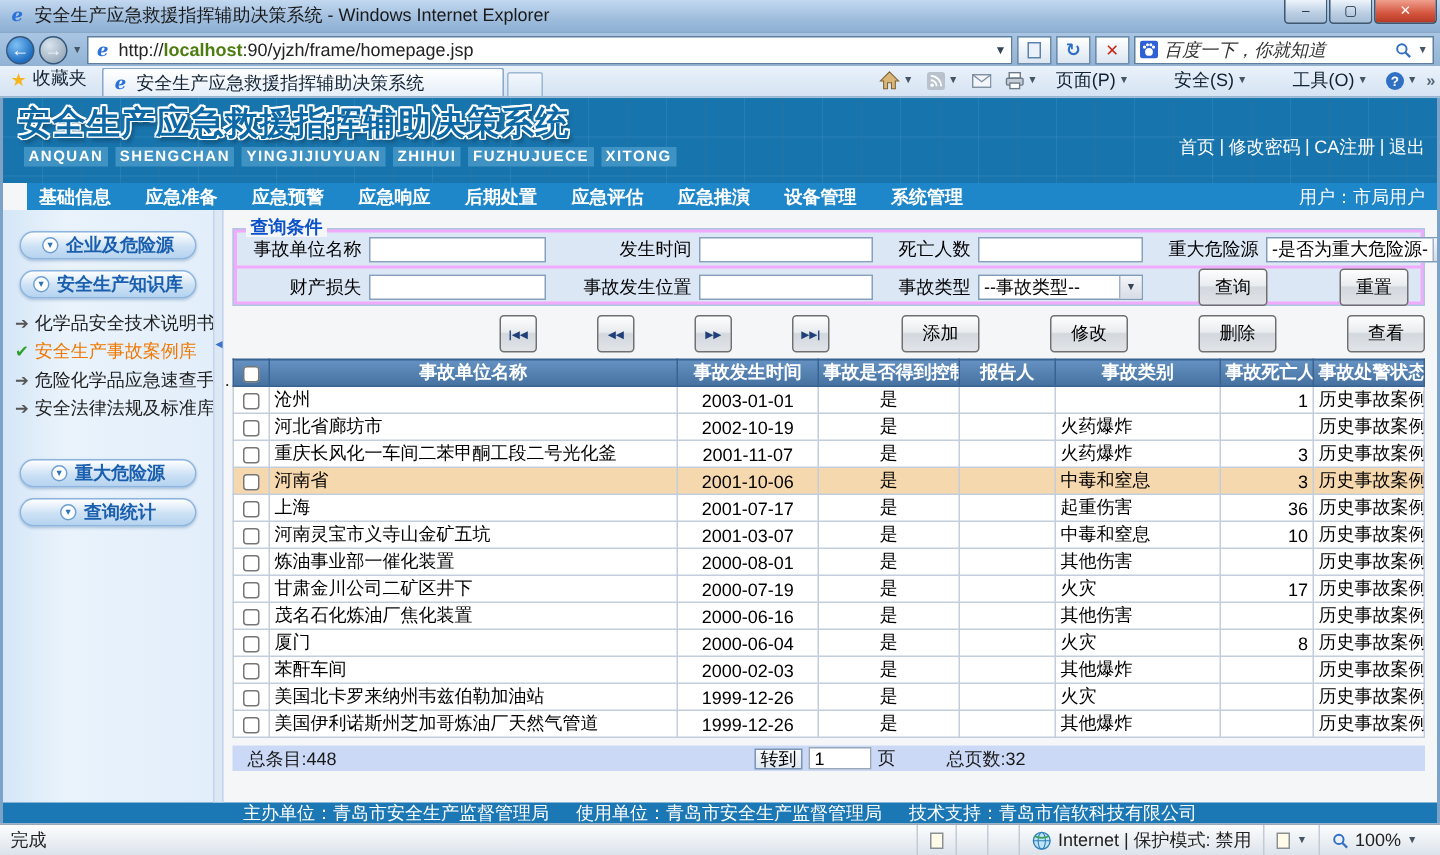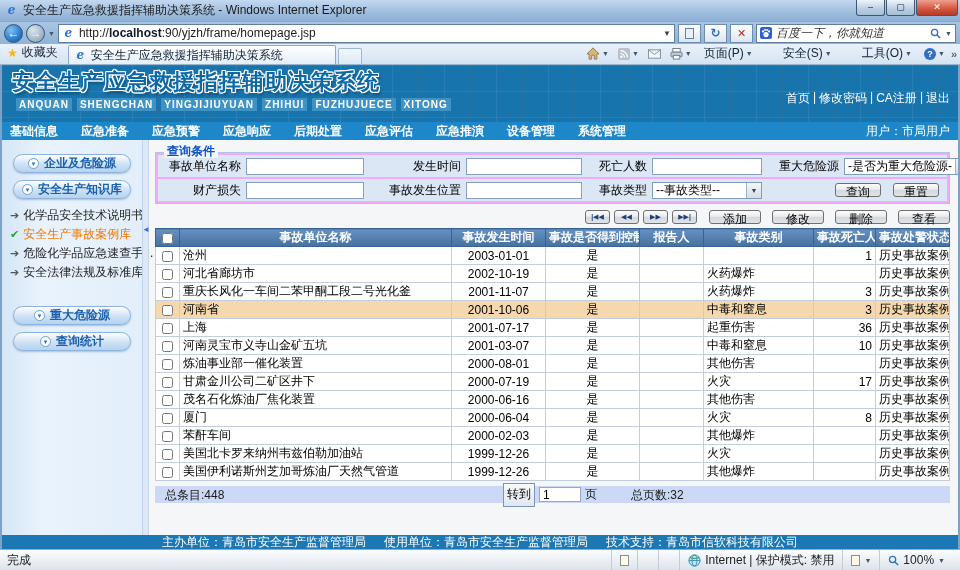--- a/index.html
+++ b/index.html
@@ -12,21 +12,21 @@
 .winbtns{display:flex;align-self:flex-start;}
 .winbtn{width:29px;height:16px;border:1px solid #3f586f;border-top:none;background:linear-gradient(#eef4fb,#b9cde2 60%,#a7bed6);border-radius:0 0 3px 3px;font-size:9px;line-height:14px;text-align:center;color:#123;margin-left:1px;}
 .winbtn.close{width:42px;background:linear-gradient(#f0a violet,#cf4a33);background:linear-gradient(#efa08e,#d4543d 60%,#b53a25);color:#fff;font-weight:bold;}
 
 .addrrow{height:22px;background:linear-gradient(#a9c5e3,#92b3d5);display:flex;align-items:center;padding:0 4px;gap:3px;}
 .navcirc{width:19px;height:19px;border-radius:50%;border:1px solid #33567a;display:flex;align-items:center;justify-content:center;font-size:12px;font-weight:bold;color:#fff;}
 .navcirc.back{background:radial-gradient(circle at 35% 30%,#7fc0f4,#1f6fc2 70%);}
 .navcirc.fwd{background:radial-gradient(circle at 35% 30%,#d9e4ee,#9fb0c0 70%);color:#eef3f8;}
 .addrfield{flex:1;height:19px;background:#fff;border:1px solid #5f7f9f;display:flex;align-items:center;font-size:12px;padding:0 3px;gap:4px;}
 .url{white-space:nowrap;overflow:hidden;color:#222;}
-.url b{color:#0f172a;}
+.url b{color:#4d7c0f;}
 .addr-dd{margin-left:auto;color:#345;font-size:8px;}
 .abtn{width:23px;height:19px;border:1px solid #6e8cab;background:linear-gradient(#ffffff,#dbe6f1);display:flex;align-items:center;justify-content:center;font-size:12px;}
 .abtn .refresh{color:#2f6fc4;font-weight:bold;}
 .abtn .stop{color:#c92a1a;font-weight:bold;font-size:11px;}
 .pageico{display:inline-block;width:9px;height:11px;background:#eaf1fa;border:1px solid #5b82ad;}
 .searchbox{width:200px;height:19px;background:#fff;border:1px solid #5f7f9f;display:flex;align-items:center;font-size:12px;padding:0 3px;gap:4px;}
 .sb-txt{flex:1;color:#333;font-style:italic;white-space:nowrap;overflow:hidden;}
 
 .tabsrow{height:21px;background:linear-gradient(#eaf2fb,#d5e3f2);display:flex;align-items:flex-end;padding:0 3px;border-bottom:1px solid #98b4cf;}
 .fav{display:flex;align-items:center;gap:4px;font-size:12px;color:#123;padding:0 10px 3px 4px;}
@@ -39,21 +39,21 @@
 .dd{font-size:7px;color:#456;}
 .chev2{color:#567;font-size:11px;font-weight:bold;}
 
 .viewport{flex:1;display:flex;flex-direction:column;border-left:2px solid #7ba3c9;border-right:2px solid #7ba3c9;background:#f5f6f8;overflow:hidden;}
 .pageheader{height:57px;position:relative;flex:0 0 57px;background-color:#1874ad;background-image:linear-gradient(rgba(255,255,255,.07) 1px,transparent 1px),linear-gradient(90deg,rgba(255,255,255,.07) 1px,transparent 1px),linear-gradient(90deg,rgba(0,0,0,.10) 1px,transparent 1px);background-size:26px 26px,26px 26px,52px 52px;}
 .bigtitle{position:absolute;left:10px;top:2px;font-size:22px;font-weight:bold;color:#0d69a5;letter-spacing:1px;white-space:nowrap;text-shadow:1px 0 0 #fff,-1px 0 0 #fff,0 1px 0 #fff,0 -1px 0 #fff,1px 1px 0 #fff,-1px -1px 0 #fff,1px -1px 0 #fff,-1px 1px 0 #fff,2px 3px 3px rgba(0,0,0,.35);}
 .pinyin{position:absolute;left:14px;top:33px;display:flex;gap:5px;}
 .pinyin span{background:#3e93c4;color:#fff;font-size:10px;font-weight:bold;padding:1px 3px;letter-spacing:1px;white-space:nowrap;}
 .toplinks{position:absolute;right:8px;top:25px;color:#fff;font-size:12px;display:flex;gap:3px;}
 .toplinks .hlink{color:#fff;text-decoration:none;}
-.navbar{height:18px;flex:0 0 18px;background:#1d87c9;display:flex;align-items:center;color:#fff;font-size:12px;padding:0 8px;}
+.navbar{height:18px;flex:0 0 18px;background:#1d87c9;display:flex;align-items:center;color:#fff;font-size:12px;padding:0 8px;margin-left:16px;}
 .nav-item{font-weight:bold;margin-right:23px;white-space:nowrap;}
 .nav-right{margin-left:auto;display:flex;gap:18px;font-size:12px;white-space:nowrap;}
 
 .content{flex:1;display:flex;overflow:hidden;}
 .sidebar{width:140px;flex:0 0 140px;background:linear-gradient(90deg,#d5e6f7,#eaf3fc 30%,#e2eefa);padding-top:14px;}
 .sgroup{width:118px;height:19px;margin:0 auto 7px;border:1px solid #8cb4de;border-radius:10px;background:linear-gradient(#ffffff,#cde1f5 55%,#b5d3ef);display:flex;align-items:center;justify-content:center;gap:5px;font-size:12px;font-weight:bold;color:#1a5fae;box-shadow:0 1px 2px rgba(90,130,170,.45);}
 .sgroup[data-gi="2"]{margin-top:24px;}
 .gicon{width:11px;height:11px;border-radius:50%;background:#fff;border:1px solid #6b9fd2;color:#2e72b8;font-size:7px;line-height:9px;text-align:center;}
 .sitem{display:flex;gap:4px;font-size:12px;color:#222;padding:1px 2px 1px 8px;align-items:center;white-space:nowrap;}
 .sitem .aicon{color:#555;font-size:11px;}
@@ -67,41 +67,41 @@
 .qlegend{position:absolute;top:-8px;left:8px;background:#f5f6f8;padding:0 3px;color:#0b52c8;font-weight:bold;font-size:12px;line-height:13px;}
 .qrow{display:grid;grid-template-columns:88px 124px 96px 122px 64px 116px 76px 1fr;height:22px;background:#dce7f6;align-items:center;}
 .qrow + .qrow{margin-top:2px;}
 .qlabel{text-align:right;padding-right:5px;font-size:12px;color:#000;white-space:nowrap;}
 .qfield{padding-right:6px;}
 .qinput{width:100%;height:17px;border:1px solid #86a0bd;font-size:12px;padding:0 2px;background:#fff;}
 .qselect{width:100%;height:17px;border:1px solid #7f9db9;background:#fff;display:flex;align-items:center;font-size:12px;}
 .qsel-txt{flex:1;padding:0 3px;white-space:nowrap;overflow:hidden;}
 .qsel-arw{width:15px;align-self:stretch;background:linear-gradient(#f4f6f9,#d7dde6);border-left:1px solid #9fb2c6;font-size:7px;color:#345;display:flex;align-items:center;justify-content:center;}
 .qbuttons{display:flex;justify-content:flex-end;gap:12px;padding-right:8px;}
-.btn{height:14px;min-width:46px;border:1px solid #707070;border-radius:3px;background:linear-gradient(#fdfdfd,#e9ecef 45%,#d3d8de 50%,#e0e4e9);font-size:12px;color:#000;padding:0 8px;cursor:default;}
+.btn{height:25px;min-width:46px;border:1px solid #707070;border-radius:3px;background:linear-gradient(#fdfdfd,#e9ecef 45%,#d3d8de 50%,#e0e4e9);font-size:12px;color:#000;padding:0 8px;cursor:default;margin-left:36px;}
 
 .toolrow{display:flex;justify-content:flex-end;align-items:center;margin:6px 0 4px;}
 .pager{display:flex;gap:4px;margin-right:12px;}
 .pbtn{min-width:25px;padding:0 2px;font-size:7px;font-weight:bold;color:#1f3f77;}
 .actions{display:flex;gap:11px;}
 .abtn2{min-width:52px;}
 
 .dtable{width:100%;border-collapse:collapse;table-layout:fixed;font-size:12px;}
 .dtable th{background:linear-gradient(#6591c2,#44719f);color:#fff;font-weight:bold;height:18px;border:1px solid #3a6291;padding:0 3px;white-space:nowrap;overflow:hidden;}
 .dtable td{border:1px solid #c3cedd;height:15px;padding:0 3px;background:#fff;color:#000;white-space:nowrap;overflow:hidden;}
 .dtable tr.hl td{background:#f5d8ad;}
 .c-check,.th-check{text-align:center;}
 .c-date,.c-ctrl,.c-rep{text-align:center;}
 .c-deaths{text-align:right;}
 .rowcheck{width:11px;height:11px;vertical-align:middle;}
 
 .tfoot{position:relative;height:17px;background:#cbd9f7;font-size:12px;margin-top:5px;color:#1a1a1a;}
 .tf-total{position:absolute;left:10px;top:1px;}
 .tf-goto{position:absolute;left:348px;top:0;display:flex;gap:4px;align-items:center;height:17px;}
-.gotobtn{height:24px;border:1px solid #7b96b5;background:linear-gradient(#f8fafc,#dfe7f0);font-size:12px;padding:0 3px;line-height:13px;}
+.gotobtn{height:14px;border:1px solid #7b96b5;background:linear-gradient(#f8fafc,#dfe7f0);font-size:12px;padding:0 3px;line-height:13px;}
 .pageinput{width:42px;height:15px;border:1px solid #98a8bb;font-size:12px;padding:0 3px;background:#fff;}
 .tf-pages{position:absolute;left:476px;top:1px;}
 
 .footerbar{height:14px;flex:0 0 14px;background:#1c78b4;color:#fff;font-size:12px;line-height:14px;text-align:center;white-space:nowrap;overflow:hidden;}
 .fseg{margin:0 9px;}
 .statusbar{height:21px;flex:0 0 21px;background:linear-gradient(#fcfdfe,#dce3eb);border-top:1px solid #9aa8b8;display:flex;align-items:center;font-size:12px;padding:0 7px;color:#222;}
 .sb-right{margin-left:auto;display:flex;align-items:center;height:100%;}
 .sb-cell{border-left:1px solid #c2cbd6;padding:0 8px;height:100%;display:flex;align-items:center;gap:4px;white-space:nowrap;}
 .sb-cell.narrow{padding:0 10px;}
 .docico{display:inline-block;width:9px;height:11px;background:#fffbe8;border:1px solid #8a8f96;}

